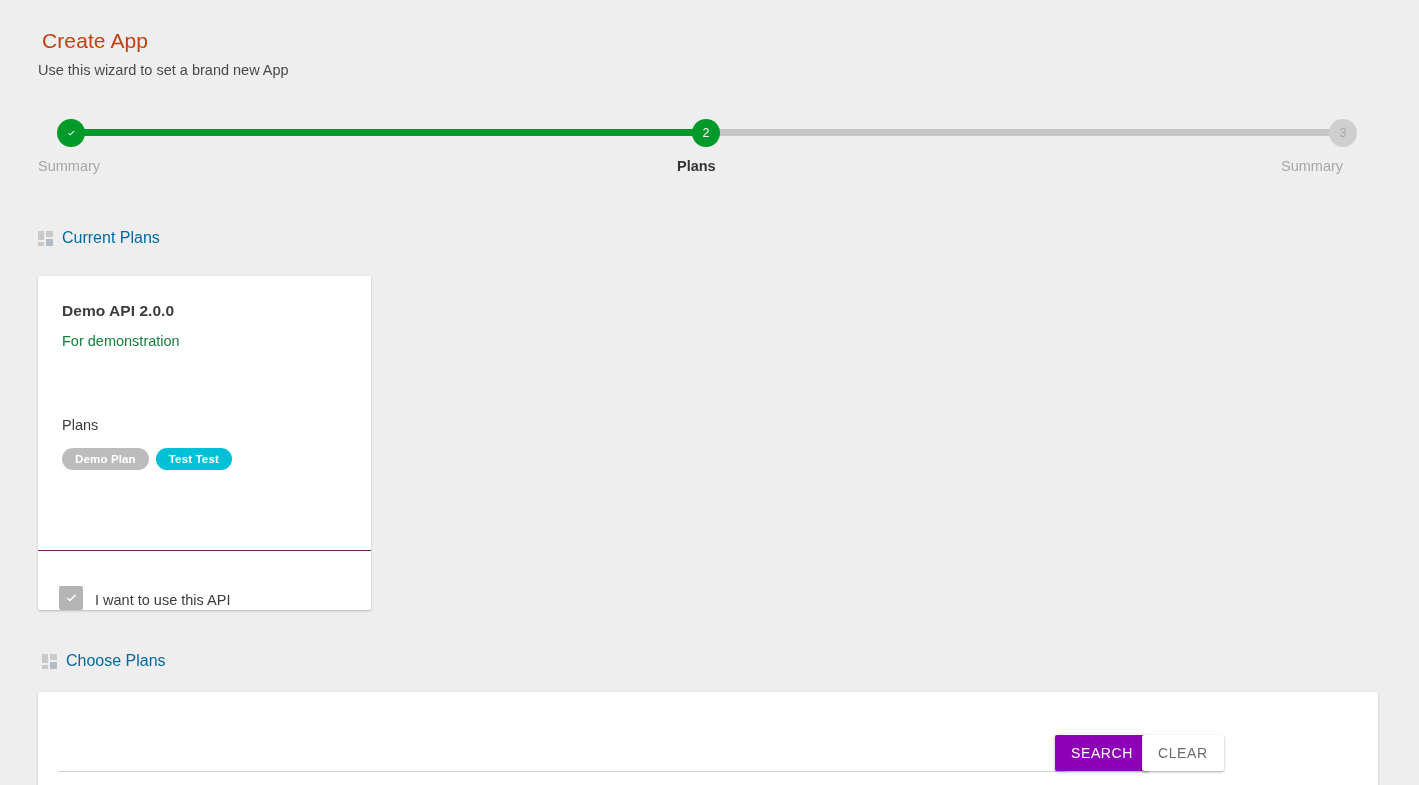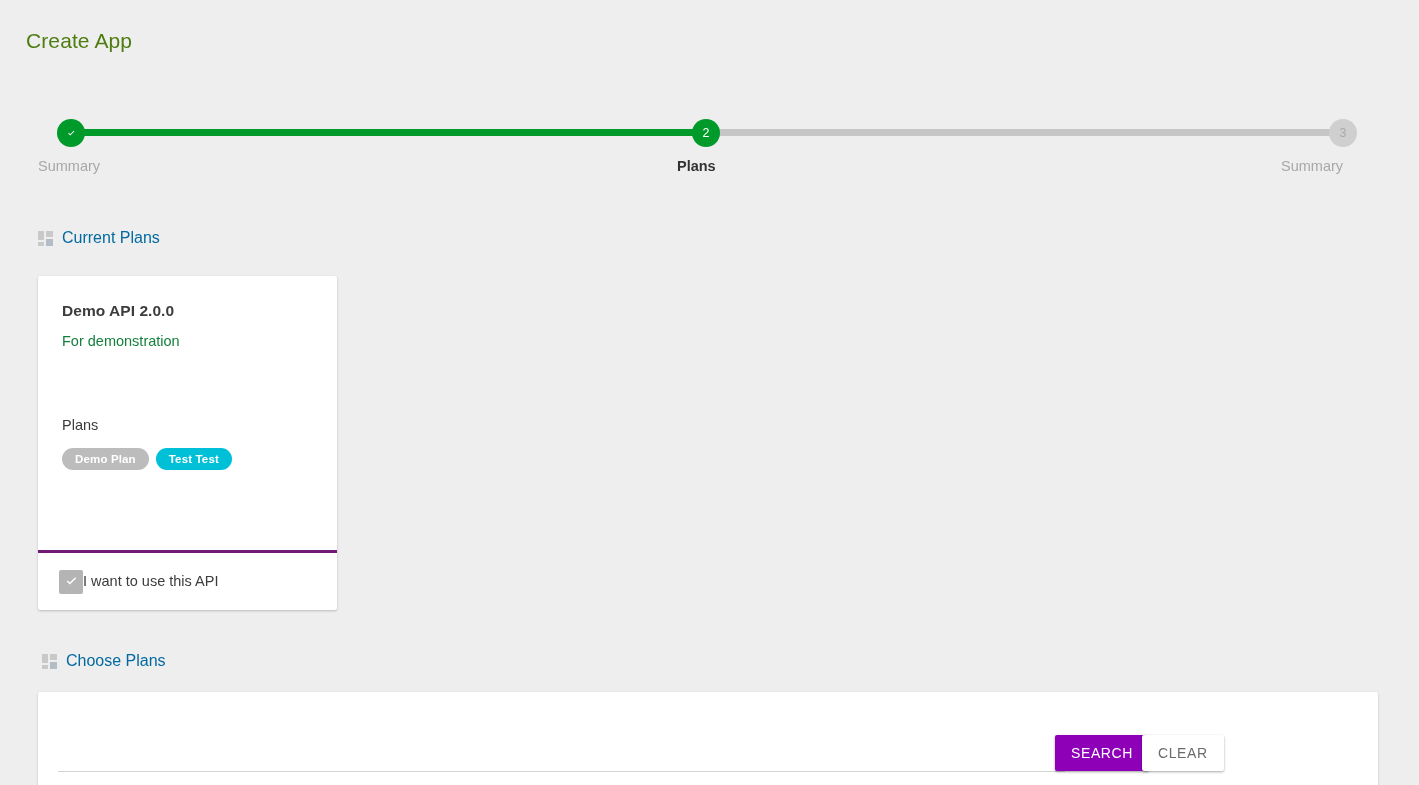--- a/index.html
+++ b/index.html
@@ -18,25 +18,25 @@
   .page {
     position: relative;
     width: 1419px;
     height: 785px;
     background: #eeeeee;
   }
 
   
   .page-title {
     position: absolute;
-    left: 26px;
+    left: 42px;
     top: 28px;
     font-size: 21px;
     line-height: 26px;
-    color: #4d7c0f;
+    color: #c2410c;
     font-weight: 400;
     letter-spacing: 0.1px;
   }
   .page-subtitle {
     position: absolute;
     left: 38px;
     top: 61px;
     font-size: 14.5px;
     line-height: 19px;
     color: #4a4a4a;
@@ -144,21 +144,21 @@
   .grid-icon i:nth-child(4) { left: 8px; top: 8px; width: 7px; height: 7px; background:#b4bcc6; }
 
   .head-current-plans { left: 38px; top: 228px; }
   .head-choose-plans  { left: 42px; top: 651px; }
 
   
   .api-card {
     position: absolute;
     left: 38px;
     top: 276px;
-    width: 299px;
+    width: 333px;
     height: 334px;
     background: #ffffff;
     border-radius: 2px;
     box-shadow: 0 1px 3px rgba(0,0,0,0.13), 0 1px 2px rgba(0,0,0,0.10);
     display: flex;
     flex-direction: column;
   }
   .api-card-body {
     position: relative;
     flex: 1 1 auto;
@@ -206,24 +206,25 @@
     color: #ffffff;
     letter-spacing: 0.15px;
     white-space: nowrap;
   }
   .chip.gray { background: #bcbcbc; }
   .chip.cyan { background: #00c0d8; }
 
   .api-card-footer {
     flex: none;
     height: 60px;
-    border-top: 3px solid #701a75;
-    display: flex;
-    align-items: center;
+    border-top: 1px solid #701a75;
+    display: flex;
+    align-items: flex-end;
     padding-left: 21px;
+    gap: 12px;
   }
   .checkbox {
     width: 24px;
     height: 24px;
     border-radius: 2px;
     background: #b4b4b4;
     display: flex;
     align-items: center;
     justify-content: center;
     flex: none;
@@ -312,20 +313,21 @@
     cursor: pointer;
     box-shadow: 0 1px 3px rgba(0,0,0,0.20), 0 1px 2px rgba(0,0,0,0.16);
   }
 </style>
 </head>
 <body>
 
 <div class="page">
 
   <div class="page-title">Create App</div>
+  <div class="page-subtitle">Use this wizard to set a brand new App</div>
 
   <div class="stepper">
     <div class="stepper-track"></div>
     <div class="stepper-track-fill"></div>
 
     <div class="step step-1">
       <div class="step-circle done">
         <svg class="step-check" viewBox="0 0 24 24">
           <path d="M9.2 16.4 4.8 12l1.5-1.5 2.9 2.9 7.5-7.5L18.2 7.4z" fill="#ffffff"></path>
         </svg>

